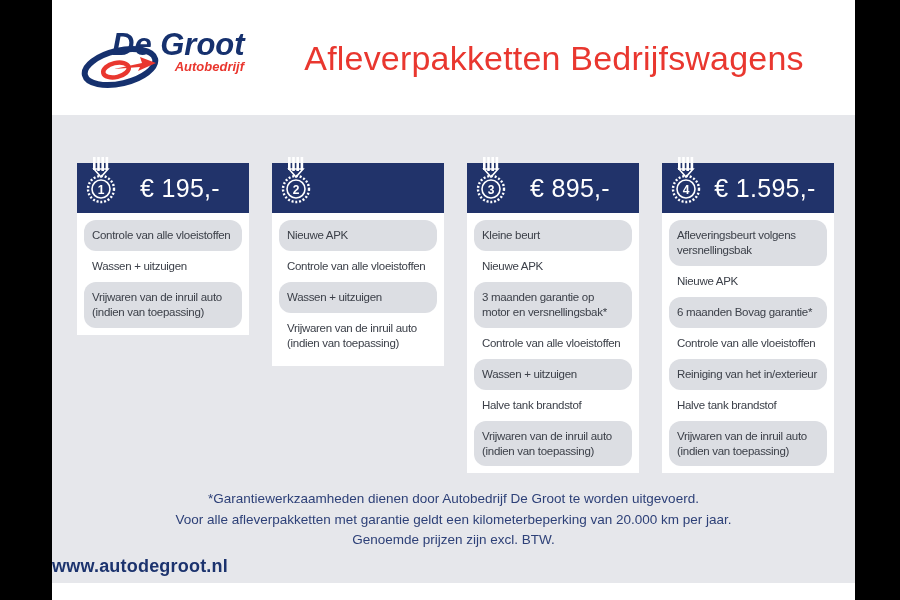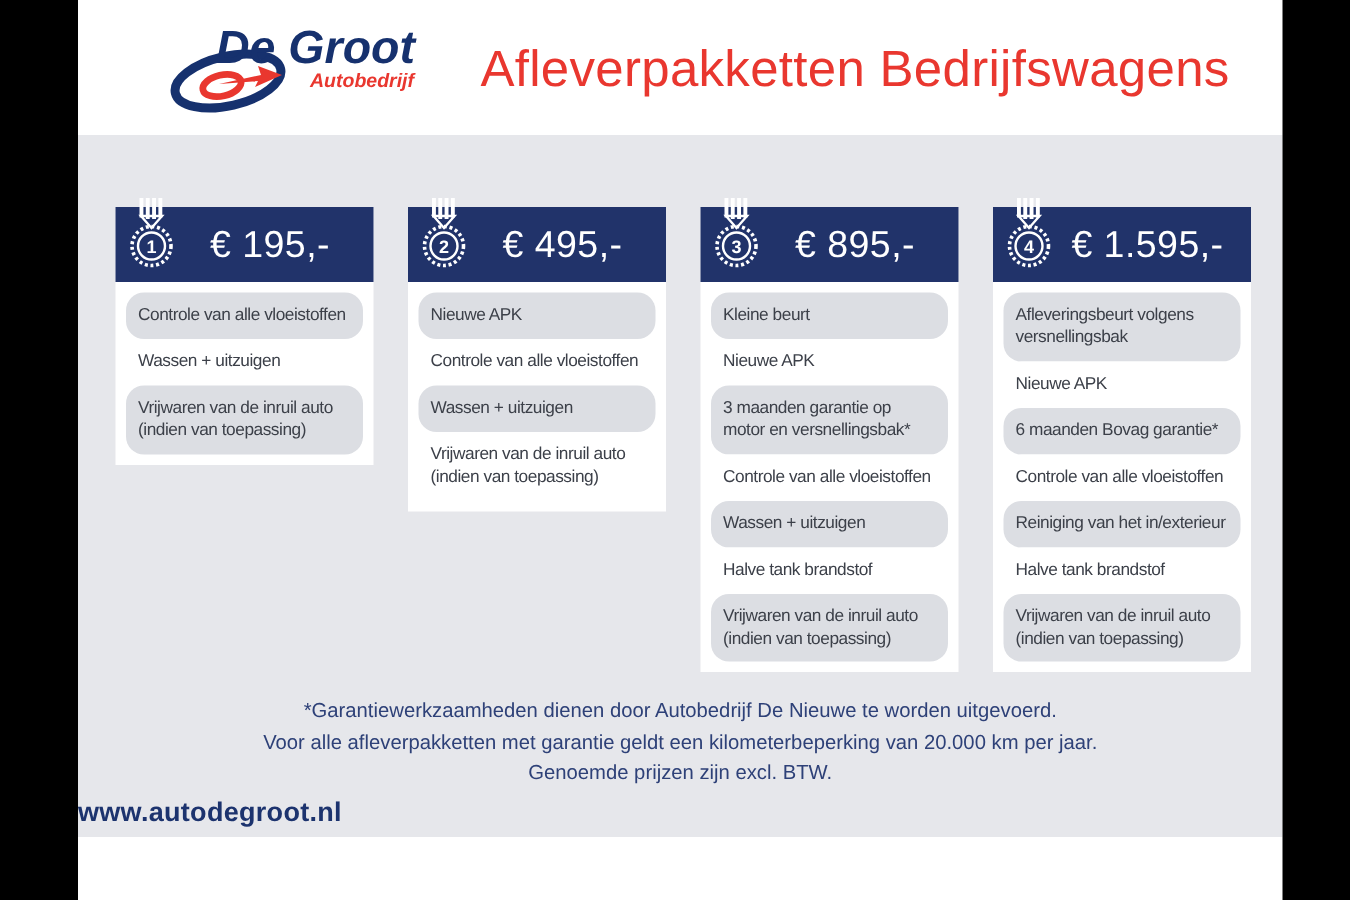--- a/index.html
+++ b/index.html
@@ -7,21 +7,21 @@
     position:relative; width:900px; height:600px; overflow:hidden;
     background:#fff; font-family:"Liberation Sans", sans-serif;
   }
   .letterbox { position:absolute; top:0; bottom:0; background:#000; z-index:5; }
   .letterbox.left  { left:0;  width:52px; }
   .letterbox.right { right:0; width:45px; }
 
   .content { position:absolute; left:52px; right:45px; top:0; bottom:0; background:#fff; }
 
   
-  .topbar { height:90px; background:#fff; display:flex; align-items:center;margin-left:32px; }
+  .topbar { height:115px; background:#fff; display:flex; align-items:center; }
   .logo-wrap { flex:0 0 auto; margin-left:24px; }
   .page-title {
     flex:1; text-align:center; color:#e9372f;
     font-size:34px; letter-spacing:0.2px; padding-right:1px; margin-top:2px;
     white-space:nowrap;
   }
 
   
   .band { height:468px; background:#e6e7eb; overflow:hidden; }
 
@@ -102,21 +102,20 @@
       <svg class="medal" width="34" height="52" viewBox="0 0 34 52">
         <rect x="9" y="0" width="2.6" height="13" fill="#fff"></rect>
         <rect x="13.2" y="0" width="2.6" height="14" fill="#fff"></rect>
         <rect x="17.4" y="0" width="2.6" height="14" fill="#fff"></rect>
         <rect x="21.6" y="0" width="2.6" height="13" fill="#fff"></rect>
         <path d="M10 12 L17 20 L24 12 Z" fill="none" stroke="#fff" stroke-width="1.6"></path>
         <circle cx="17" cy="32" r="13" fill="none" stroke="#fff" stroke-width="2.4" stroke-dasharray="2 1.8"></circle>
         <circle cx="17" cy="32" r="9" fill="none" stroke="#fff" stroke-width="1.6"></circle>
         <text x="17" y="36.5" font-size="12" font-weight="bold" text-anchor="middle" font-family="Liberation Sans, sans-serif" fill="#fff">2</text>
       </svg>
-      <div class="price">€ 495,-</div>
     </div>
     <div class="card-body">
               <div class="item shaded">Nieuwe APK</div>
               <div class="item">Controle van alle vloeistoffen</div>
               <div class="item shaded">Wassen + uitzuigen</div>
               <div class="item">Vrijwaren van de inruil auto (indien van toepassing)</div>
             </div>
   </div>
 
   <div class="card">
@@ -164,21 +163,21 @@
               <div class="item shaded">6 maanden Bovag garantie*</div>
               <div class="item">Controle van alle vloeistoffen</div>
               <div class="item shaded">Reiniging van het in/exterieur</div>
               <div class="item">Halve tank brandstof</div>
               <div class="item shaded">Vrijwaren van de inruil auto (indien van toepassing)</div>
             </div>
   </div>
 </div>
 
       <div class="footnotes">
-        <div>*Garantiewerkzaamheden dienen door Autobedrijf De Nieuwe te worden uitgevoerd.</div>
+        <div>*Garantiewerkzaamheden dienen door Autobedrijf De Groot te worden uitgevoerd.</div>
         <div>Voor alle afleverpakketten met garantie geldt een kilometerbeperking van 20.000 km per jaar.</div>
         <div>Genoemde prijzen zijn excl. BTW.</div>
       </div>
       <div class="website">www.autodegroot.nl</div>
     </div>
 
     <div class="bottom-strip"></div>
   </div>
 </div>
 

